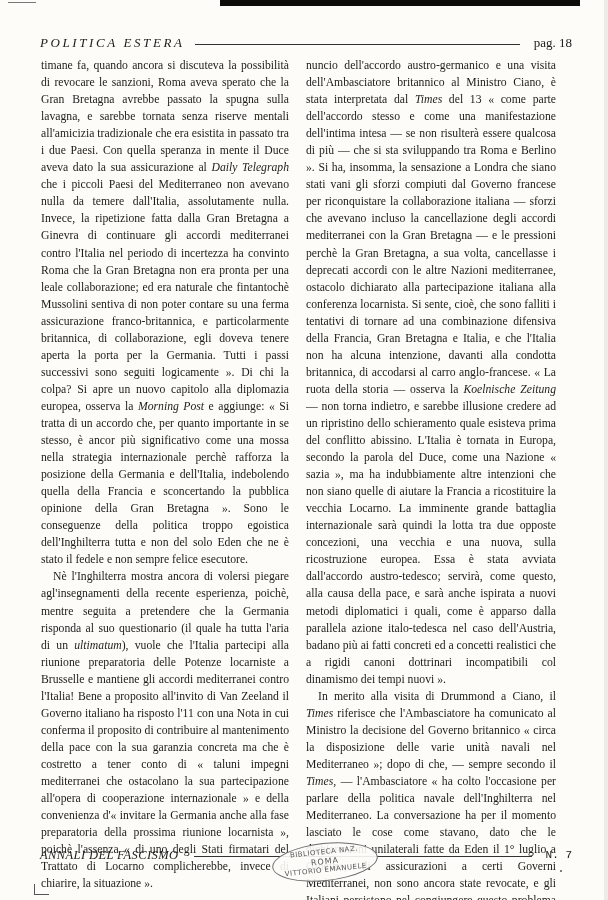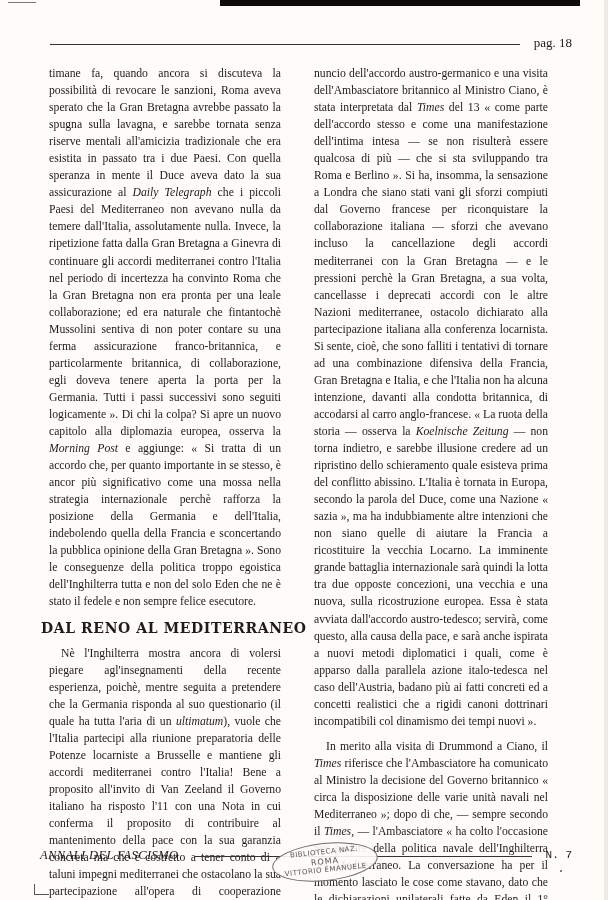--- a/index.html
+++ b/index.html
@@ -29,21 +29,21 @@
   }
 
   .column {
     position:absolute; top:57px; width:248px;
     font-family:"Liberation Serif", serif;
     font-size:11.7px; line-height:17.05px;
     text-align:justify;
   }
   .col-left { left:41px; }
   .col-right { left:306px; width:250px; }
-  .column p { margin:8px; }
+  .column p { margin:0; }
   .column p + p { text-indent:12px; }
   .column .indent { text-indent:12px; }
   .column em { }
 
   .section-heading {
     font-family:"DejaVu Serif", serif; font-weight:bold;
     font-size:14px; letter-spacing:0.6px;
     margin:8px 0 6px 0; text-align:left; line-height:18px;
     white-space:nowrap;
   }
@@ -76,27 +76,27 @@
   .dot { position:absolute; left:560px; top:870px; width:2px; height:2px; background:#555; border-radius:50%; }
 </style>
 </head>
 <body>
 
 <div class="top-mark"></div>
 <div class="top-bar"></div>
 <div class="right-edge"></div>
 
 <div class="running-head">
+  <span class="title">POLITICA ESTERA</span>
   <span class="rule"></span>
   <span class="page">pag. 18</span>
 </div>
 
 <div class="column col-left">
   <p><span>timane fa, quando ancora si discuteva la possibilità di revocare le sanzioni, Roma aveva sperato che la Gran Bretagna avrebbe passato la spugna sulla lavagna, e sarebbe tornata senza riserve mentali all'amicizia tradizionale che era esistita in passato tra i due Paesi. Con quella speranza in mente il Duce aveva dato la sua assicurazione al </span><em>Daily Telegraph</em><span> che i piccoli Paesi del Mediterraneo non avevano nulla da temere dall'Italia, assolutamente nulla. Invece, la ripetizione fatta dalla Gran Bretagna a Ginevra di continuare gli accordi mediterranei contro l'Italia nel periodo di incertezza ha convinto Roma che la Gran Bretagna non era pronta per una leale collaborazione; ed era naturale che fintantochè Mussolini sentiva di non poter contare su una ferma assicurazione franco-britannica, e particolarmente britannica, di collaborazione, egli doveva tenere aperta la porta per la Germania. Tutti i passi successivi sono seguiti logicamente ». Di chi la colpa? Si apre un nuovo capitolo alla diplomazia europea, osserva la </span><em>Morning Post</em><span> e aggiunge: « Si tratta di un accordo che, per quanto importante in se stesso, è ancor più significativo come una mossa nella strategia internazionale perchè rafforza la posizione della Germania e dell'Italia, indebolendo quella della Francia e sconcertando la pubblica opinione della Gran Bretagna ». Sono le conseguenze della politica troppo egoistica dell'Inghilterra tutta e non del solo Eden che ne è stato il fedele e non sempre felice esecutore.</span></p>
-  <div class="section-heading">DAL RENO AL MEDITERRANEO</div>
   <p class="indent"><span>Nè l'Inghilterra mostra ancora di volersi piegare agl'insegnamenti della recente esperienza, poichè, mentre seguita a pretendere che la Germania risponda al suo questionario (il quale ha tutta l'aria di un </span><em>ultimatum</em><span>), vuole che l'Italia partecipi alla riunione preparatoria delle Potenze locarniste a Brusselle e mantiene gli accordi mediterranei contro l'Italia! Bene a proposito all'invito di Van Zeeland il Governo italiano ha risposto l'11 con una Nota in cui conferma il proposito di contribuire al mantenimento della pace con la sua garanzia concreta ma che è costretto a tener conto di « taluni impegni mediterranei che ostacolano la sua partecipazione all'opera di cooperazione internazionale » e della convenienza d'« invitare la Germania anche alla fase preparatoria della prossima riunione locarnista », poichè l'assenza « di uno degli Stati firmatari del Trattato di Locarno complicherebbe, invece di chiarire, la situazione ».</span></p>
 
 </div>
 
 <div class="column col-right">
   <p><span>nuncio dell'accordo austro-germanico e una visita dell'Ambasciatore britannico al Ministro Ciano, è stata interpretata dal </span><em>Times</em><span> del 13 « come parte dell'accordo stesso e come una manifestazione dell'intima intesa — se non risulterà essere qualcosa di più — che si sta sviluppando tra Roma e Berlino ». Si ha, insomma, la sensazione a Londra che siano stati vani gli sforzi compiuti dal Governo francese per riconquistare la collaborazione italiana — sforzi che avevano incluso la cancellazione degli accordi mediterranei con la Gran Bretagna — e le pressioni perchè la Gran Bretagna, a sua volta, cancellasse i deprecati accordi con le altre Nazioni mediterranee, ostacolo dichiarato alla partecipazione italiana alla conferenza locarnista. Si sente, cioè, che sono falliti i tentativi di tornare ad una combinazione difensiva della Francia, Gran Bretagna e Italia, e che l'Italia non ha alcuna intenzione, davanti alla condotta britannica, di accodarsi al carro anglo-francese. « La ruota della storia — osserva la </span><em>Koelnische Zeitung</em><span> — non torna indietro, e sarebbe illusione credere ad un ripristino dello schieramento quale esisteva prima del conflitto abissino. L'Italia è tornata in Europa, secondo la parola del Duce, come una Nazione « sazia », ma ha indubbiamente altre intenzioni che non siano quelle di aiutare la Francia a ricostituire la vecchia Locarno. La imminente grande battaglia internazionale sarà quindi la lotta tra due opposte concezioni, una vecchia e una nuova, sulla ricostruzione europea. Essa è stata avviata dall'accordo austro-tedesco; servirà, come questo, alla causa della pace, e sarà anche ispirata a nuovi metodi diplomatici i quali, come è apparso dalla parallela azione italo-tedesca nel caso dell'Austria, badano più ai fatti concreti ed a concetti realistici che a rigidi canoni dottrinari incompatibili col dinamismo dei tempi nuovi ».</span></p>
   <p><span>In merito alla visita di Drummond a Ciano, il </span><em>Times</em><span> riferisce che l'Ambasciatore ha comunicato al Ministro la decisione del Governo britannico « circa la disposizione delle varie unità navali nel Mediterraneo »; dopo di che, — sempre secondo il </span><em>Times,</em><span> — l'Ambasciatore « ha colto l'occasione per parlare della politica navale dell'Inghilterra nel Mediterraneo. La conversazione ha per il momento lasciato le cose come stavano, dato che le dichiarazioni unilaterali fatte da Eden il 1° luglio a Ginevra, di assicurazioni a certi Governi Mediterranei, non sono ancora state revocate, e gli Italiani persistono nel congiungere questo problema alla abolizione delle sanzioni. La notizia che la Grecia stia seguendo l'esempio della Francia nel dichiarare</span></p>
 </div>
 
 <div class="footer">

